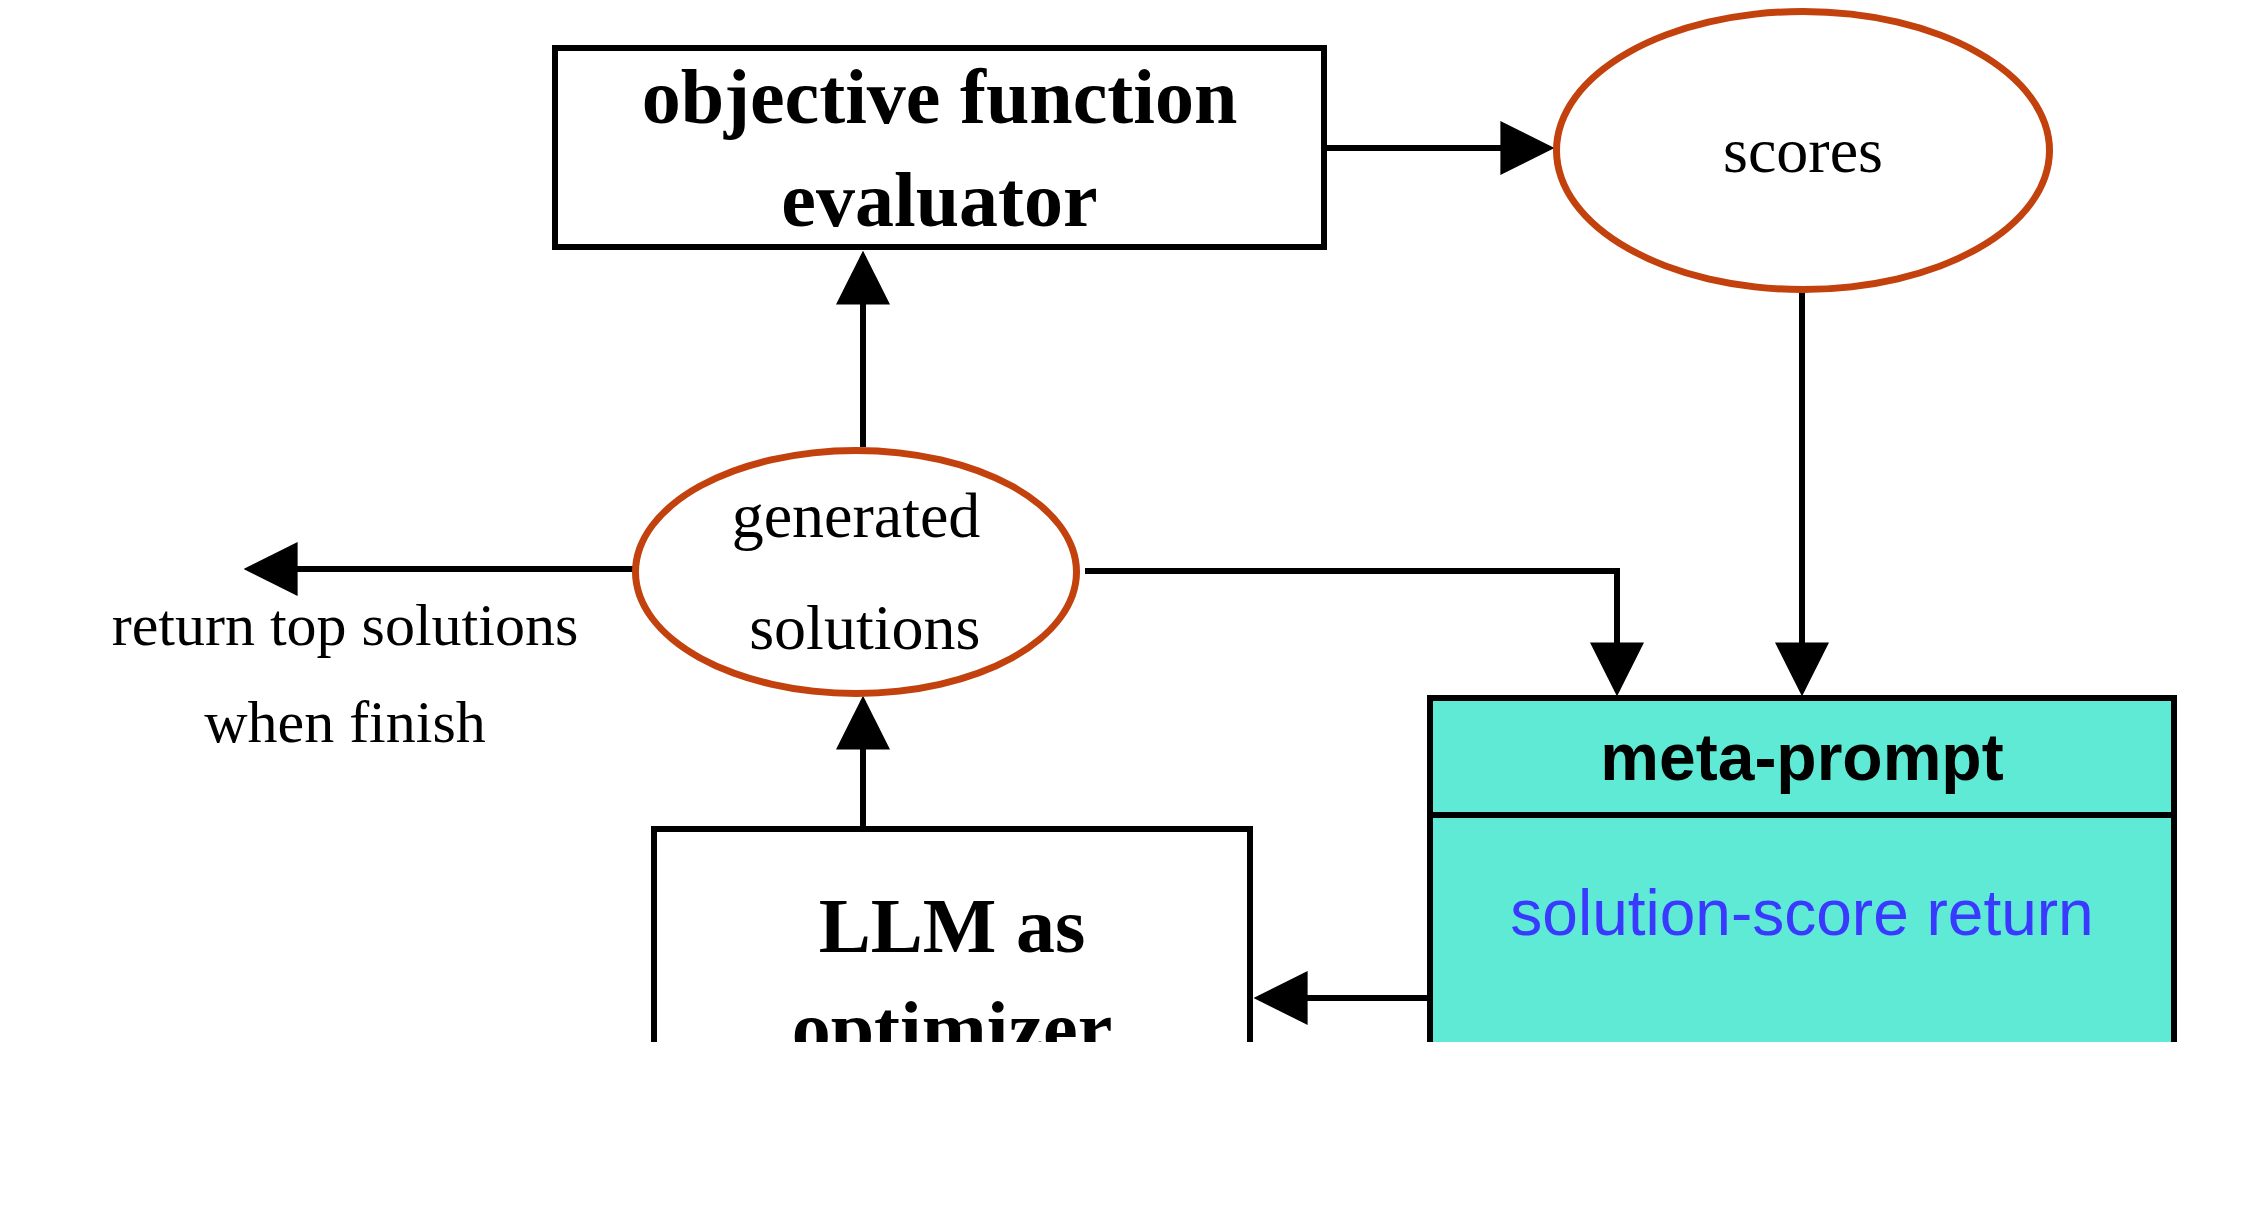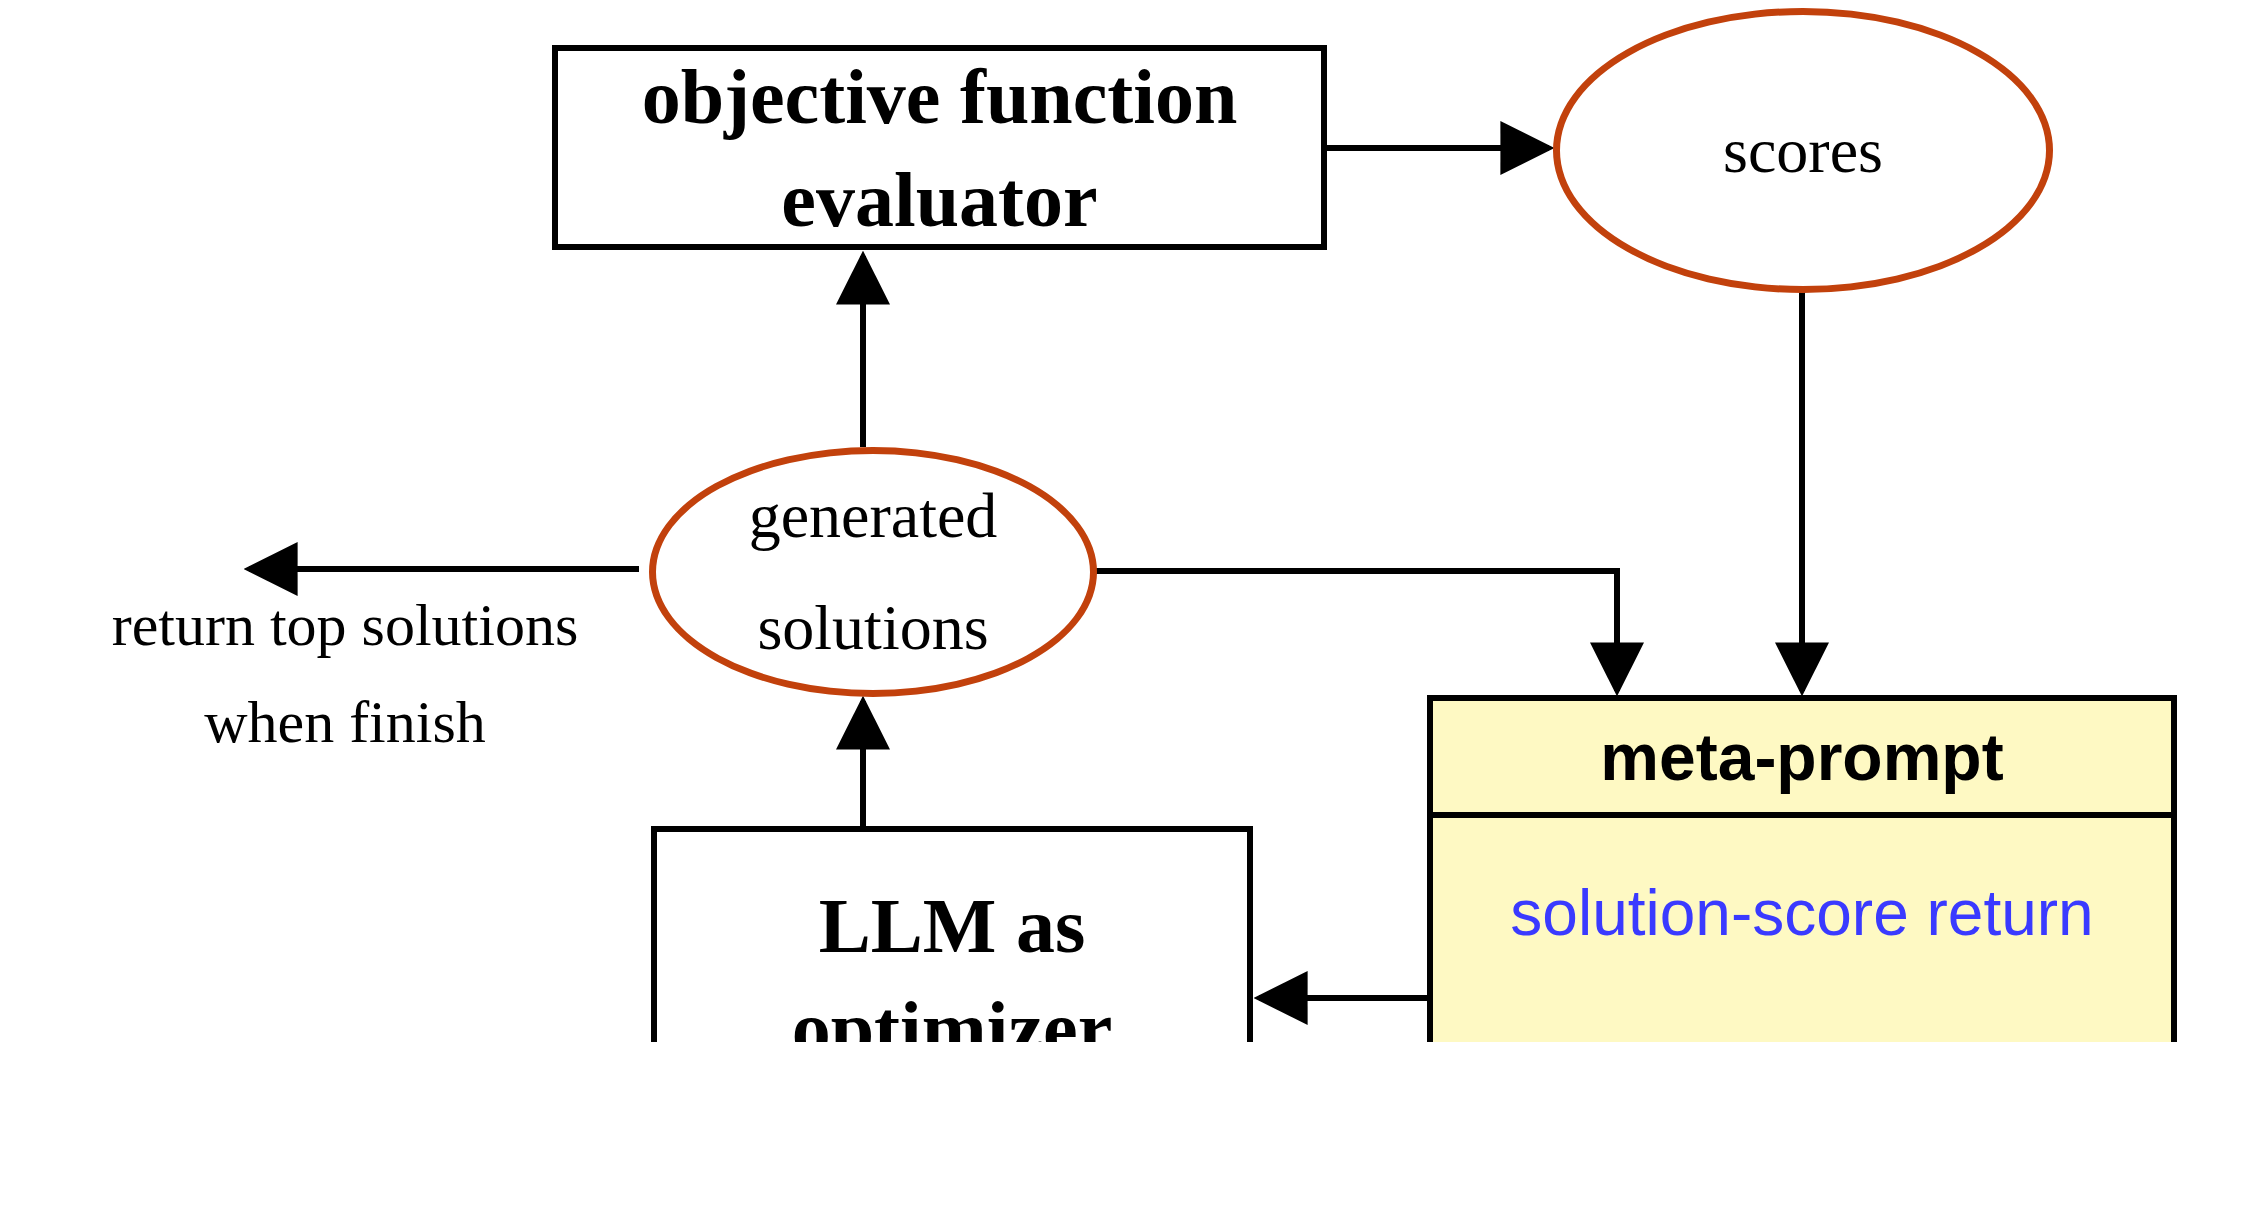--- a/index.html
+++ b/index.html
@@ -42,28 +42,28 @@
   }
   .ellipse-node {
     border: 7px solid #c2410c;
     border-radius: 50%;
     font-size: 64px;
     line-height: 112px;
   }
   .evaluator-box { left: 552px; top: 45px;  width: 775px; height: 205px; }
   .llm-box       { left: 651px; top: 826px; width: 602px; height: 301px; }
   .scores-ellipse    { left: 1553px; top: 8px;   width: 500px; height: 285px; }
-  .generated-ellipse { left: 649px;  top: 447px; width: 448px; height: 250px; }
+  .generated-ellipse { left: 632px;  top: 447px; width: 448px; height: 250px; text-align: right; }
 
   .metaprompt-box {
     position: absolute;
     left: 1427px; top: 695px; width: 750px; height: 450px;
     border: 6px solid #000000;
     box-sizing: border-box;
-    background: #fef9c3;
+    background: #5eead4;
     font-family: "Liberation Sans", "DejaVu Sans", sans-serif;
   }
   .mp-header {
     box-sizing: border-box;
     height: 117px;
     border-bottom: 6px solid #000000;
     display: flex;
     align-items: center;
     justify-content: center;
     font-weight: bold;

